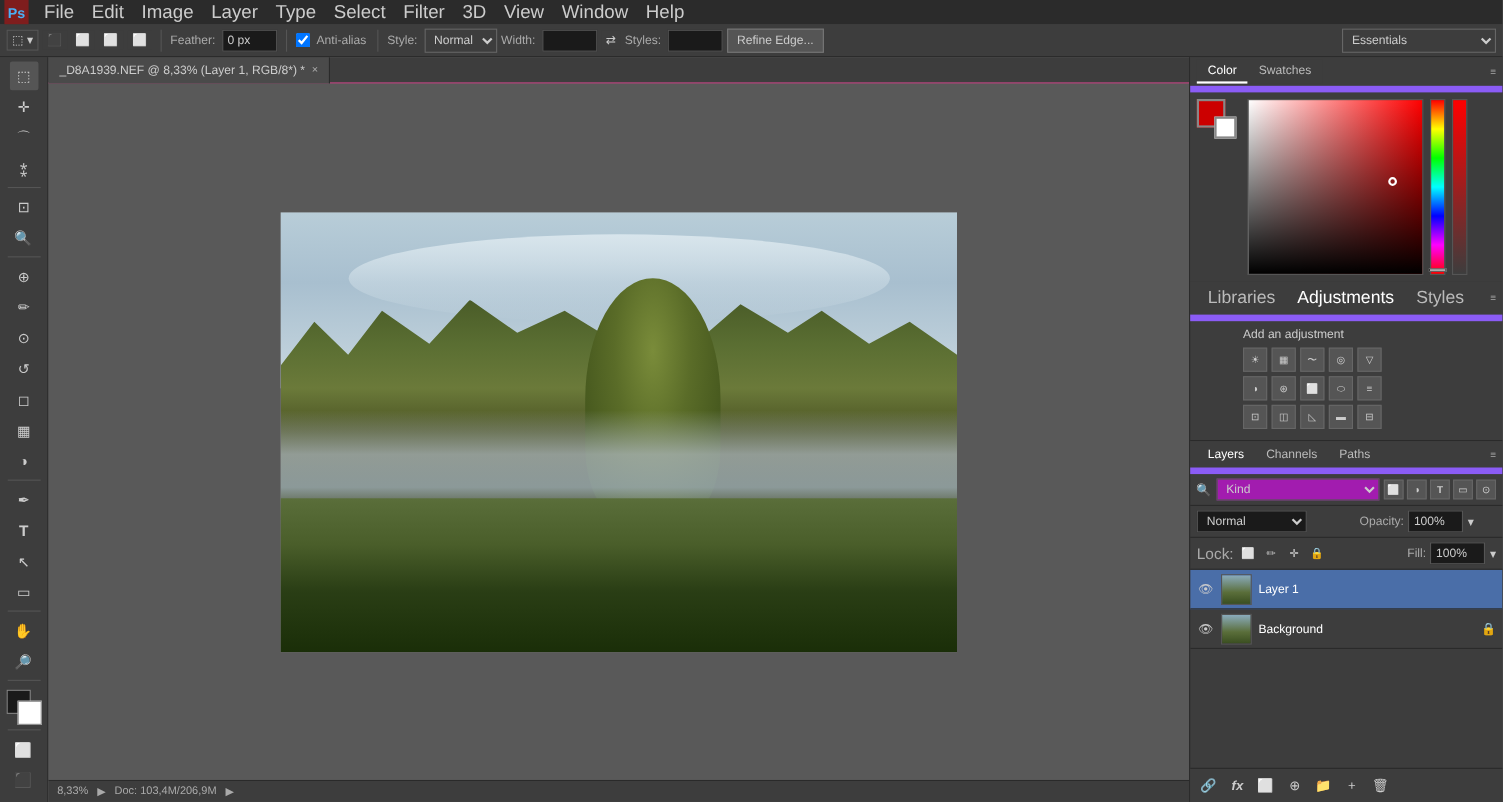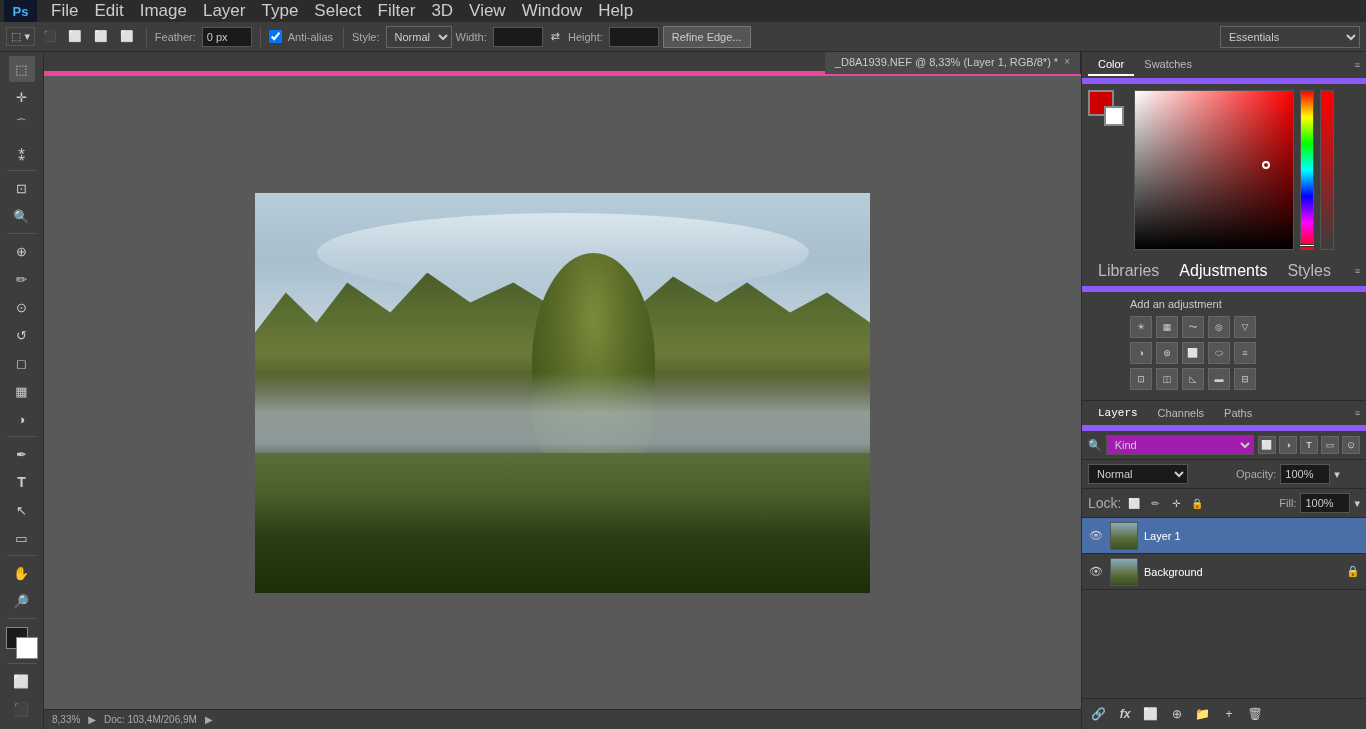--- a/index.html
+++ b/index.html
@@ -1,20 +1,20 @@
 <!DOCTYPE html>
 <html><head>
   <meta charset="utf-8">
   <style>
     * { margin: 0; padding: 0; box-sizing: border-box; }
     body { width: 1366px; height: 729px; background: #3c3c3c; font-family: Arial, sans-serif; font-size: 11px; color: #ccc; overflow: hidden; }
 
     
     #menubar { display: flex; align-items: center; background: #2b2b2b; height: 22px; padding: 0 4px; }
-    #menubar .ps-logo { width: 33px; height: 22px; background: #0f172a; display: flex; align-items: center; justify-content: center; margin-right: 6px; }
+    #menubar .ps-logo { width: 22px; height: 22px; background: #7f1d1d; display: flex; align-items: center; justify-content: center; margin-right: 6px; }
     #menubar .ps-logo span { color: #4ab0f5; font-weight: bold; font-size: 13px; }
     .menu-item { padding: 2px 8px; cursor: pointer; color: #ccc; font-size: 17px; }
 
     
     #toolbar { display: flex; align-items: center; background: #3d3d3d; height: 30px; border-bottom: 1px solid #2a2a2a; padding: 0 6px; gap: 4px; }
     .tool-btn { background: #3d3d3d; border: none; color: #ccc; cursor: pointer; padding: 2px 4px; font-size: 11px; display: flex; align-items: center; }
     .toolbar-separator { width: 1px; background: #555; height: 20px; margin: 0 4px; }
     .toolbar-label { color: #aaa; margin-right: 2px; }
     .toolbar-input { background: #1a1a1a; border: 1px solid #555; color: #ccc; height: 20px; width: 50px; padding: 0 4px; font-size: 11px; }
     .toolbar-checkbox { margin-right: 2px; }
@@ -29,21 +29,21 @@
     #left-panel { width: 44px; background: #3d3d3d; border-right: 1px solid #2a2a2a; display: flex; flex-direction: column; align-items: center; padding: 4px 0; gap: 2px; overflow: hidden; }
     .tool-icon { width: 26px; height: 26px; display: flex; align-items: center; justify-content: center; cursor: pointer; border-radius: 2px; font-size: 13px; color: #ccc; }
     .tool-icon.active { background: #555; }
     .tool-separator { width: 30px; height: 1px; background: #555; margin: 2px 0; }
     .color-box { width: 32px; height: 32px; margin-top: 4px; position: relative; }
     .fg-color { width: 22px; height: 22px; background: #1a1a1a; border: 1px solid #888; position: absolute; top: 0; left: 0; }
     .bg-color { width: 22px; height: 22px; background: #fff; border: 1px solid #888; position: absolute; bottom: 0; right: 0; }
 
     
     #canvas-area { flex: 1; background: #555; display: flex; flex-direction: column; overflow: hidden; }
-    #tab-bar { background: #3d3d3d; border-bottom: 5px solid #ec4899; display: flex; align-items: center; height: 24px; justify-content: flex-end; }
+    #tab-bar { background: #3d3d3d; border-bottom: 1px solid #ec4899; display: flex; align-items: center; height: 24px; }
     .doc-tab { background: #4a4a4a; border-right: 1px solid #2a2a2a; padding: 0 10px; height: 24px; display: flex; align-items: center; gap: 6px; font-size: 11px; color: #ccc; cursor: pointer; }
     .doc-tab .close-btn { color: #aaa; font-size: 10px; cursor: pointer; }
     #canvas-wrapper { flex: 1; background: #595959; display: flex; align-items: center; justify-content: center; position: relative; }
     #canvas-img { width: 615px; height: 400px; background: #777; display: block; position: relative; overflow: hidden; }
 
     
     .scene { width: 100%; height: 100%; position: relative; overflow: hidden; }
     .sky { position: absolute; top: 0; left: 0; right: 0; height: 40%; background: linear-gradient(to bottom, #b8cdd8 0%, #a8bfcf 40%, #c9d8e0 100%); }
     .clouds { position: absolute; top: 5%; left: 10%; right: 10%; height: 20%; background: linear-gradient(to bottom, #d8e5ec 0%, transparent 100%); border-radius: 50%; }
     .trees { position: absolute; top: 20%; left: 0; right: 0; height: 50%; background: linear-gradient(to bottom, #4a5c28 0%, #5a6e32 20%, #6b7a3a 40%, #4a5222 60%, #3a4218 80%); clip-path: polygon(0 30%, 5% 10%, 10% 25%, 15% 5%, 22% 20%, 28% 0%, 35% 15%, 42% 5%, 50% 20%, 55% 8%, 62% 18%, 68% 2%, 75% 15%, 80% 5%, 87% 20%, 93% 10%, 100% 25%, 100% 100%, 0 100%); }
@@ -82,21 +82,21 @@
     .adj-tab { padding: 4px 10px; font-size: 16px; color: #bbb; cursor: pointer; }
     .adj-tab.active { color: #fff; }
     .adj-content { padding: 6px 8px; margin-left: 40px; }
     .adj-title { font-size: 11px; color: #ccc; margin-bottom: 6px; }
     .adj-icons-row { display: flex; gap: 4px; margin-bottom: 4px; flex-wrap: wrap; }
     .adj-icon { width: 22px; height: 22px; background: #555; border: 1px solid #666; display: flex; align-items: center; justify-content: center; cursor: pointer; font-size: 9px; color: #ccc; }
 
     
     #layers-panel { flex: 1; display: flex; flex-direction: column; min-height: 0; }
     .layers-tab { padding: 4px 10px; font-size: 11px; color: #bbb; cursor: pointer; }
-    .layers-tab.active { color: #fff; font-family: Liberation Mono, monospace; }
+    .layers-tab.active { color: #fff; }
     .layers-filter-row { display: flex; align-items: center; padding: 4px 6px; gap: 4px; border-bottom: 1px solid #2a2a2a; }
     .filter-select { background: #a21caf; border: 1px solid #555; color: #ccc; height: 20px; font-size: 11px; flex: 1; padding: 0 4px; }
     .filter-icons { display: flex; gap: 3px; }
     .filter-icon { width: 18px; height: 18px; background: #555; border: 1px solid #666; display: flex; align-items: center; justify-content: center; font-size: 9px; color: #ccc; cursor: pointer; }
     .blend-row { display: flex; align-items: center; padding: 4px 6px; gap: 4px; border-bottom: 1px solid #2a2a2a; }
     .blend-select { background: #1a1a1a; border: 1px solid #555; color: #ccc; height: 20px; font-size: 11px; width: 100px; padding: 0 4px; }
     .opacity-label { color: #aaa; font-size: 11px; margin-left: 44px; }
     .opacity-input { background: #1a1a1a; border: 1px solid #555; color: #ccc; height: 20px; width: 50px; font-size: 11px; padding: 0 4px; }
     .lock-row { display: flex; align-items: center; padding: 4px 6px; gap: 4px; border-bottom: 1px solid #2a2a2a; }
     .lock-label { color: #aaa; font-size: 14px; }
@@ -153,21 +153,21 @@
   <input type="checkbox" class="toolbar-checkbox" checked="" style="">
   <span class="toolbar-label">Anti-alias</span>
   <div class="toolbar-separator"></div>
   <span class="toolbar-label">Style:</span>
   <select class="toolbar-select">
     <option>Normal</option>
   </select>
   <span class="toolbar-label">Width:</span>
   <input class="toolbar-input" type="text" style="width: 50px;">
   <button class="tool-btn">⇄</button>
-  <span class="toolbar-label">Height:</span>
+  <span class="toolbar-label">Styles:</span>
   <input class="toolbar-input" type="text" style="width: 50px;">
   <button class="toolbar-btn-edge">Refine Edge...</button>
   <select class="essentials-select">
     <option>Essentials</option>
   </select>
 </div>
 
 <div id="main">
 
   <div id="left-panel">

